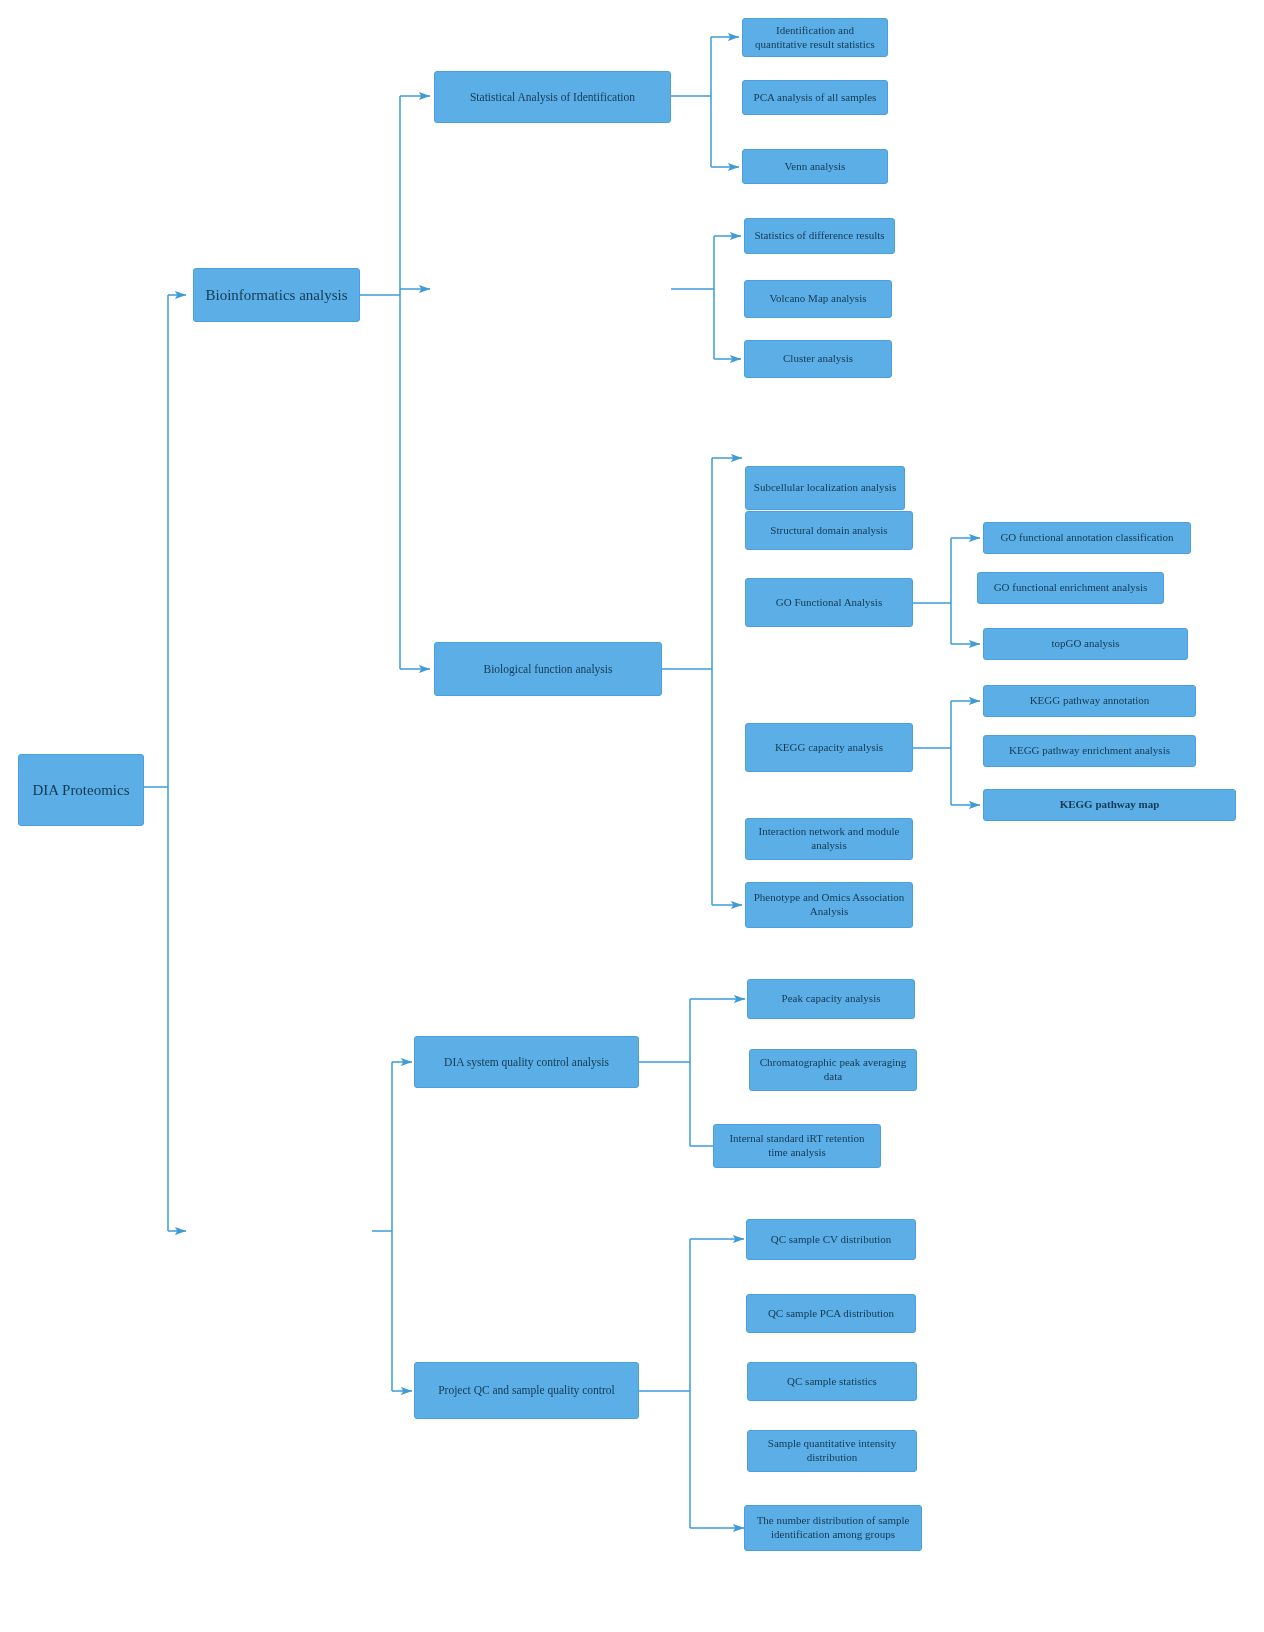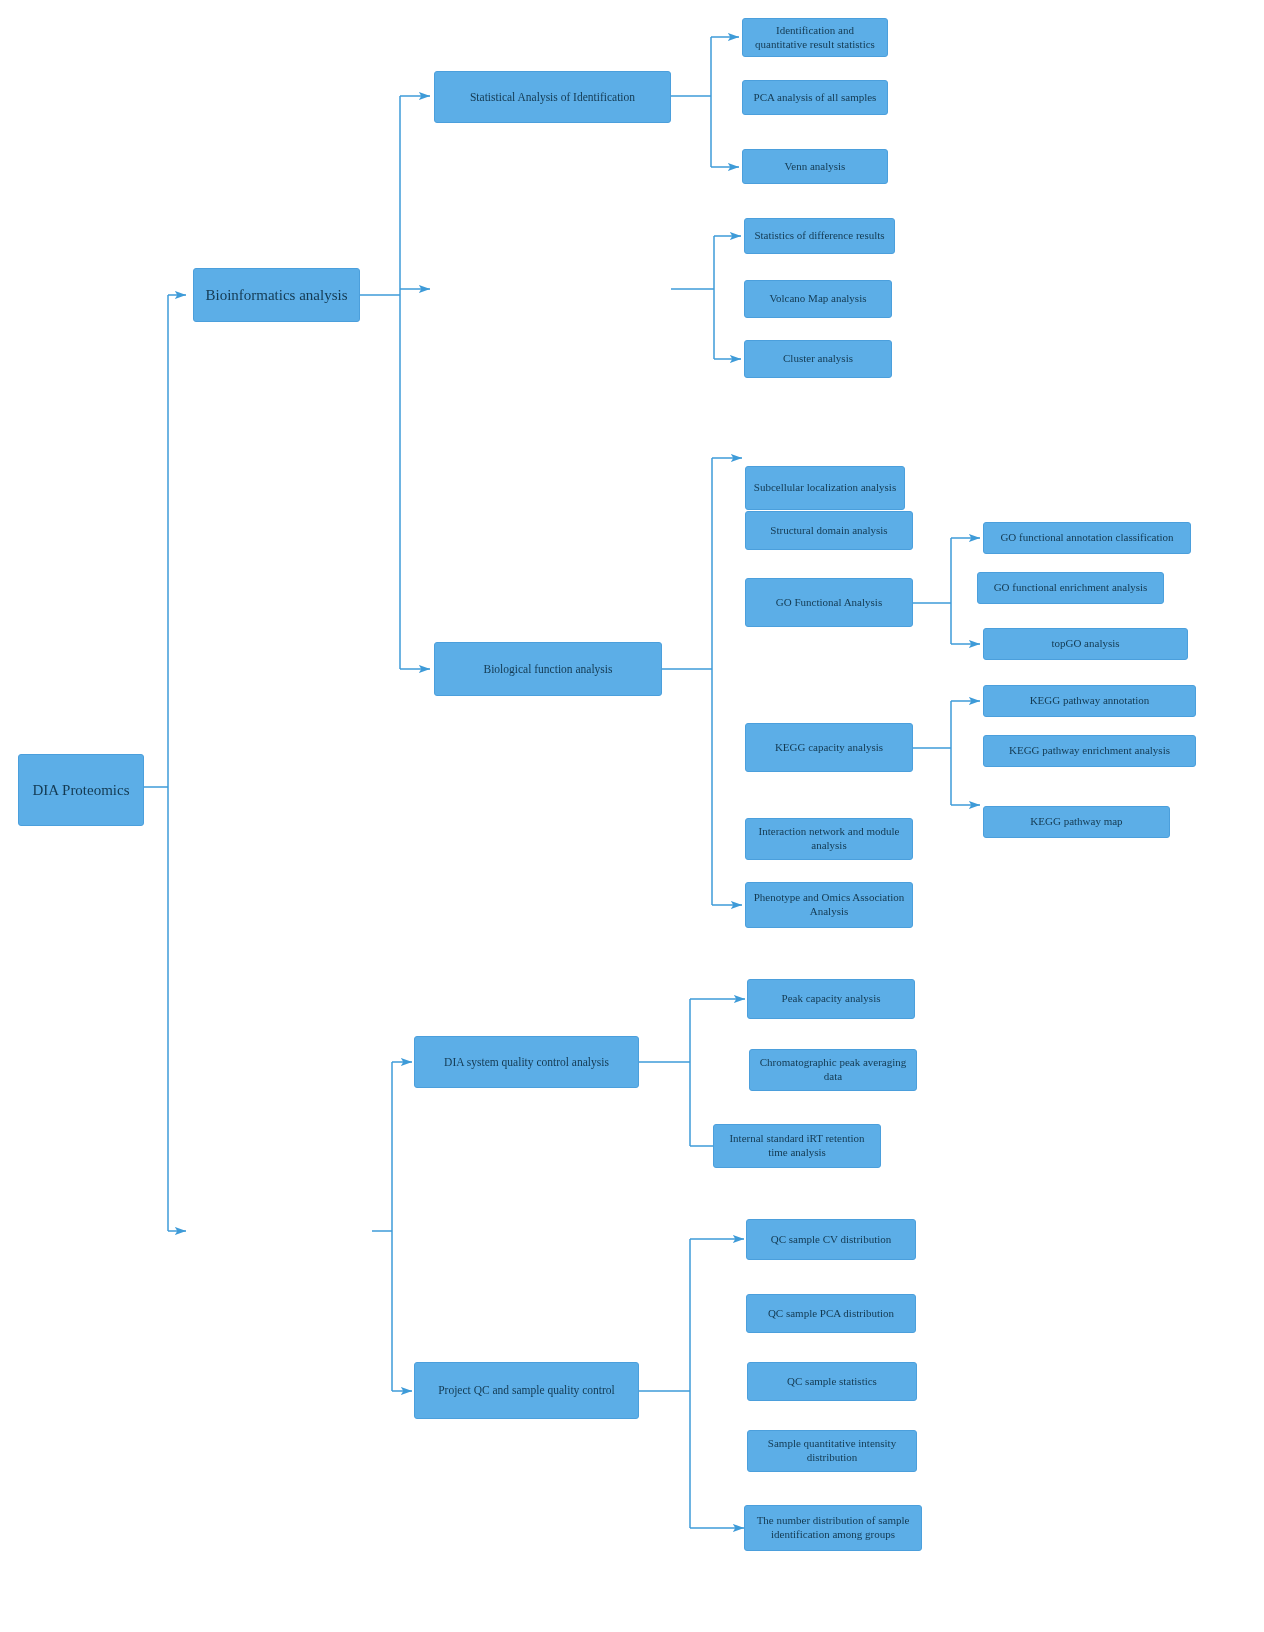--- a/index.html
+++ b/index.html
@@ -202,21 +202,21 @@
   </div>
 
   <div class="node lvl4" style="left:983px; top:685px; width:213px; height:32px;">
     <span class="lbl">KEGG pathway annotation</span>
   </div>
 
   <div class="node lvl4" style="left:983px; top:735px; width:213px; height:32px;">
     <span class="lbl">KEGG pathway enrichment analysis</span>
   </div>
 
-  <div class="node lvl4" style="left:983px; top:806px; width:187px; height:32px;">
+  <div class="node lvl4" style="left:983px; top:789px; width:253px; height:32px;font-weight:bold;">
     <span class="lbl">KEGG pathway map</span>
   </div>
 
   <div class="node lvl2" style="left:414px; top:1036px; width:225px; height:52px;">
     <span class="lbl">DIA system quality control analysis</span>
   </div>
 
   <div class="node lvl2" style="left:414px; top:1362px; width:225px; height:57px;">
     <span class="lbl">Project QC and sample quality control</span>
   </div>

